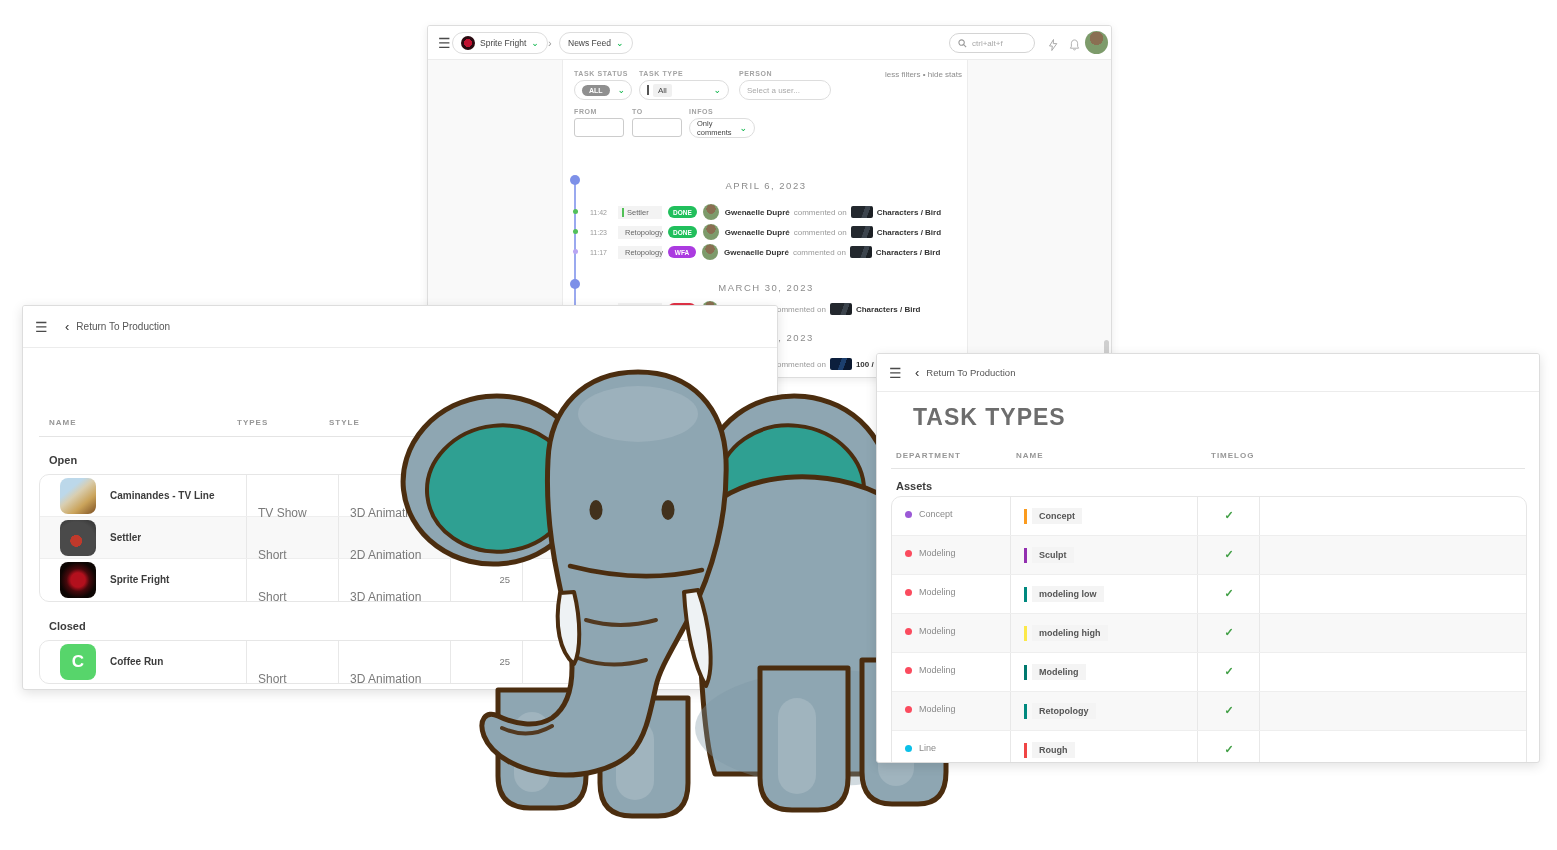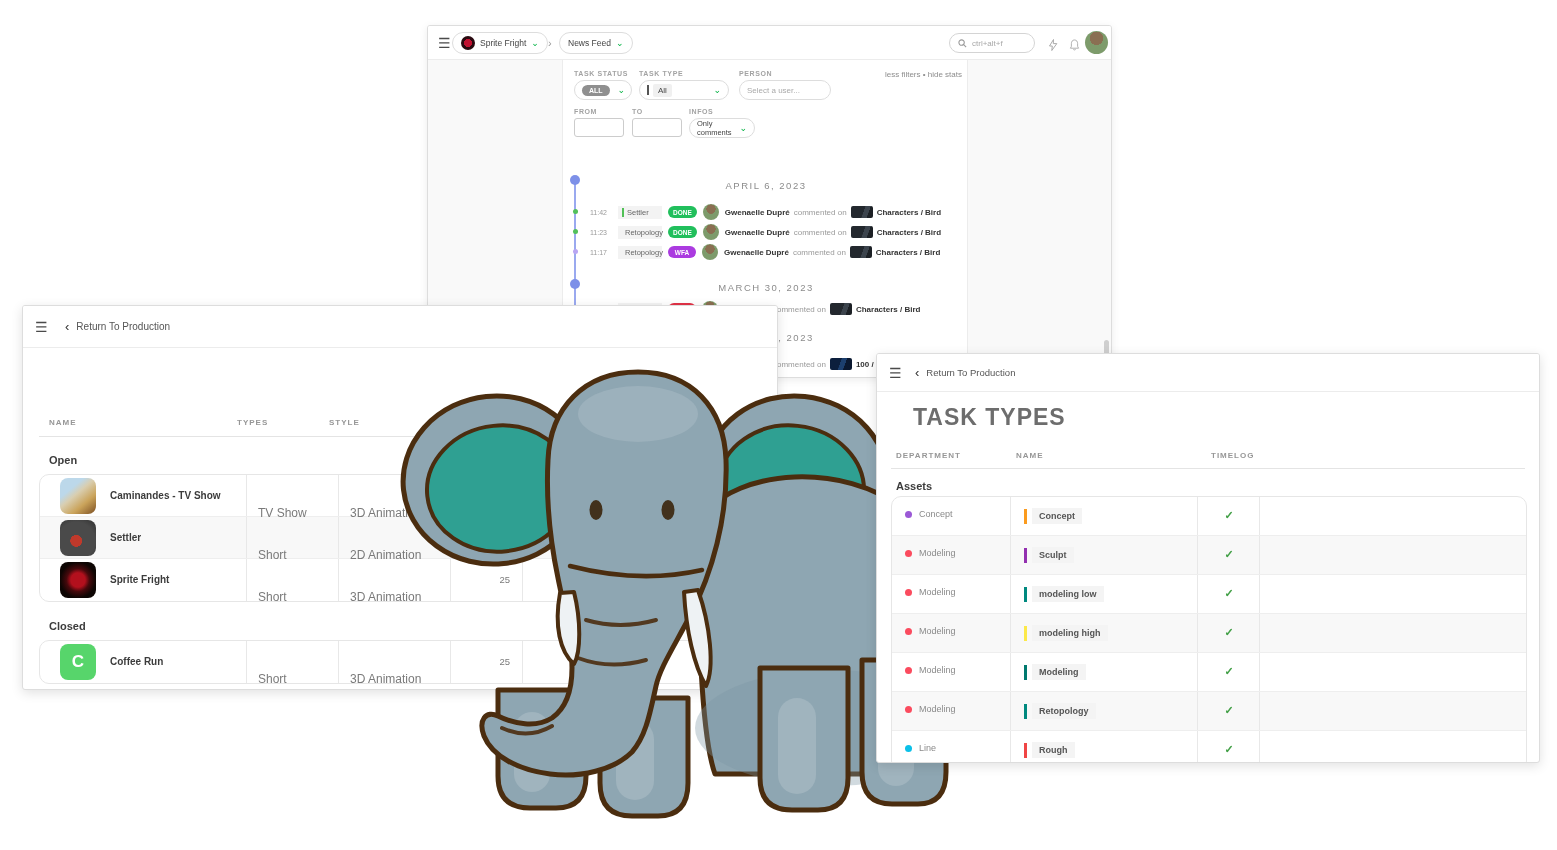--- a/index.html
+++ b/index.html
@@ -273,21 +273,21 @@
 
   <span class="col-hdr" style="left:26px;top:112px;">NAME</span>
   <span class="col-hdr" style="left:214px;top:112px;">TYPES</span>
   <span class="col-hdr" style="left:306px;top:112px;">STYLE</span>
   <div class="hline" style="left:16px;right:16px;top:130px;"></div>
 
   <span class="grp-label" style="left:26px;top:148px;">Open</span>
   <div class="tbl" style="left:16px;top:168px;width:724px;height:128px;">
     <div class="trow prow">
       <span class="pthumb thumb-caminandes"></span>
-      <span class="pname">Caminandes - TV Show</span>
+      <span class="pname">Caminandes - TV Line</span>
       <span class="pcell" style="left:218px;">TV Show</span>
       <span class="pcell" style="left:310px;">3D Animation</span>
       <span class="pfps"></span>
       <span class="vdiv" style="left:206px;"></span>
         <span class="vdiv" style="left:298px;"></span>
         <span class="vdiv" style="left:410px;"></span>
         <span class="vdiv" style="left:482px;"></span>
     </div>
     <div class="trow prow alt">
       <span class="pthumb thumb-settler"></span>

